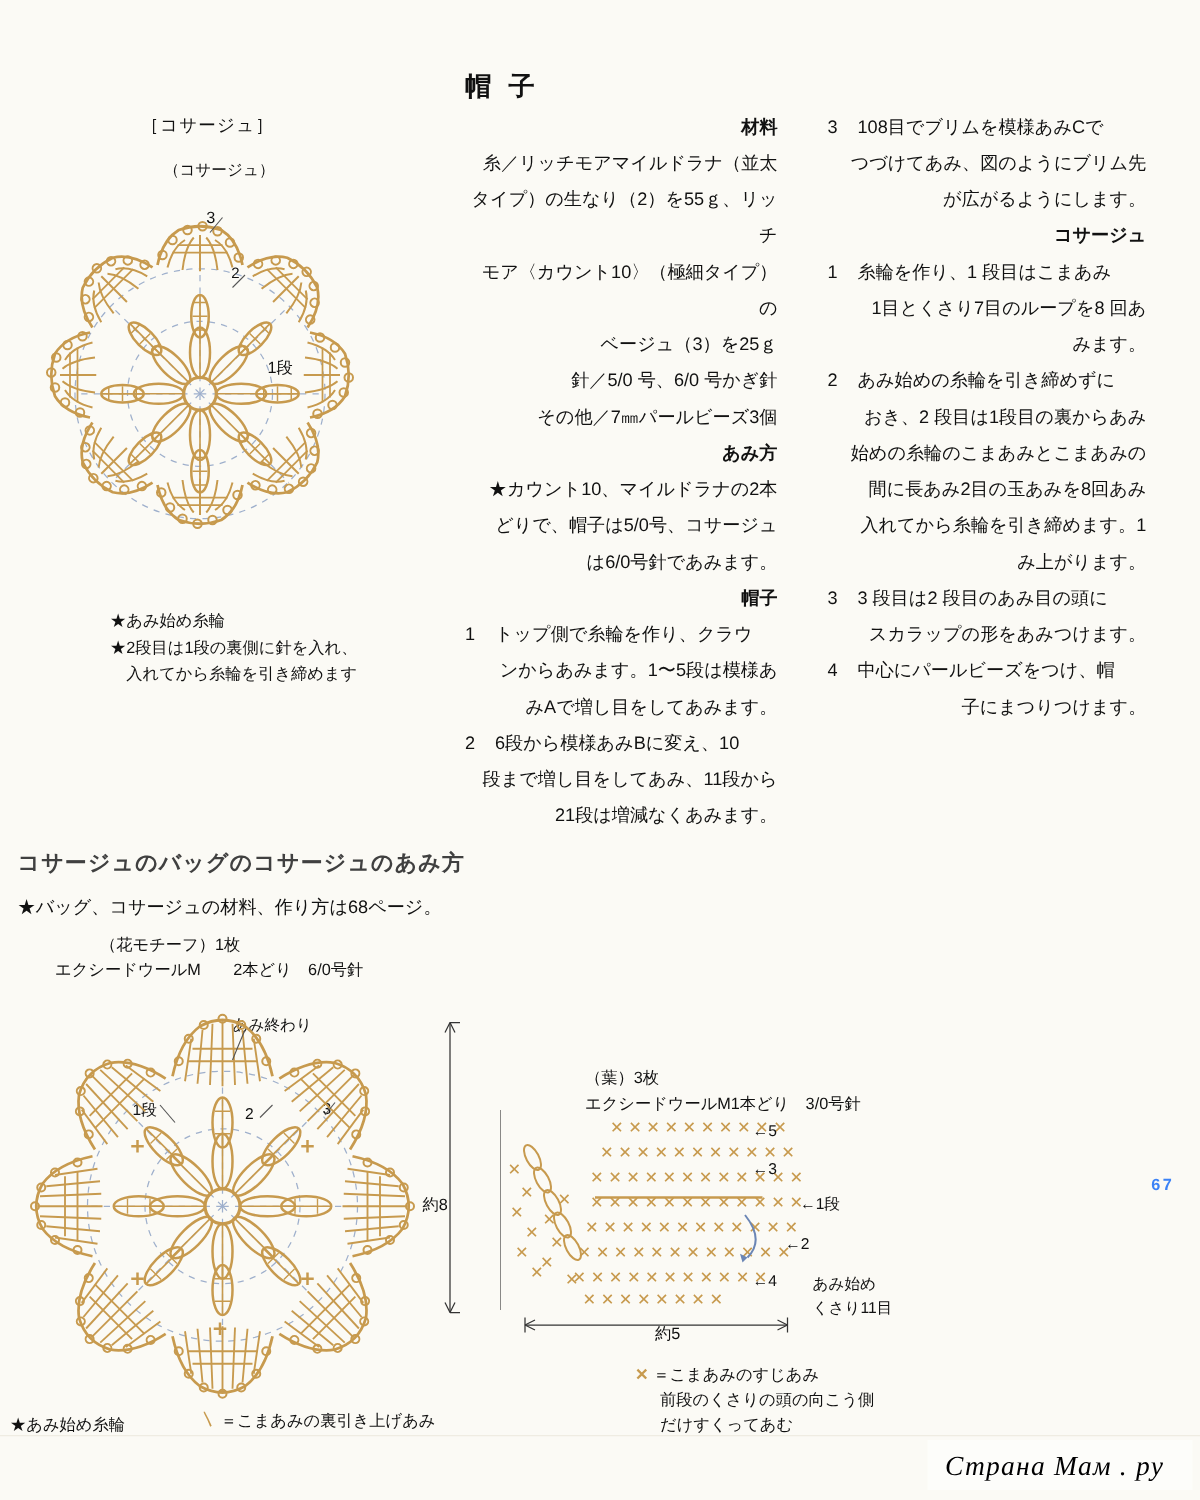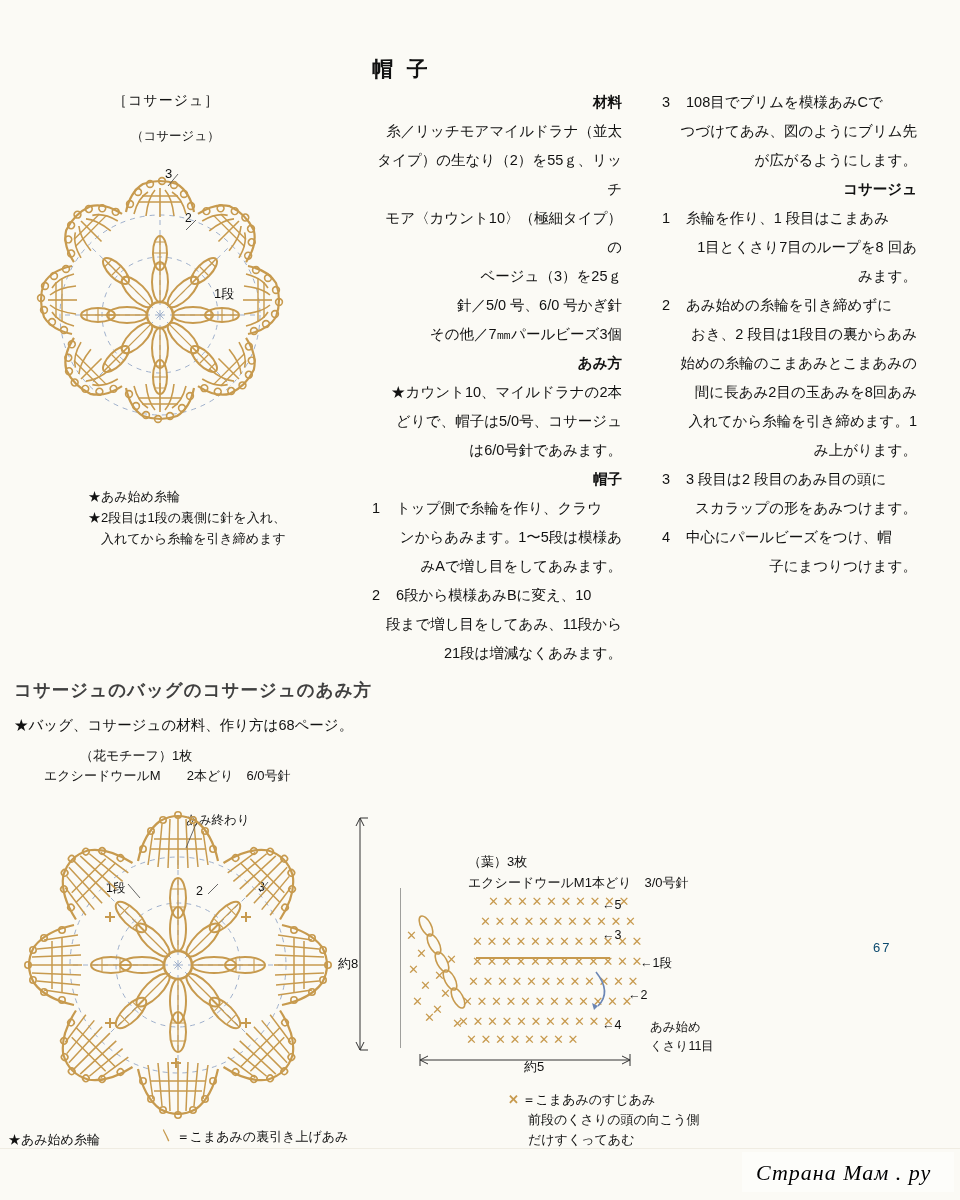--- a/index.html
+++ b/index.html
@@ -67,21 +67,21 @@
   .a2{left:628px;top:988px;}
   .a4{left:602px;top:1018px;}
   .startlbl{position:absolute;left:650px;top:1018px;font-size:12.5px;line-height:1.5;}
 
   .dim-v{position:absolute;left:338px;top:955px;font-size:13px;}
   .dim-h{position:absolute;left:524px;top:1058px;font-size:13px;}
 
   .legend{position:absolute;left:508px;top:1090px;font-size:13px;line-height:1.55;}
   .legend .x{color:#c79a4e;font-weight:bold;}
 
-  .pageno{position:absolute;left:873px;top:940px;font-size:13px;letter-spacing:2px;color:#0c4a6e;}
+  .pageno{position:absolute;left:921px;top:940px;font-size:13px;letter-spacing:2px;color:#3b82f6;font-weight:bold;}
 
   .watermark{
     position:absolute;left:756px;top:1160px;
     font-family:"Liberation Serif", serif;
     font-size:22px;font-style:italic;color:#000000;
     letter-spacing:1px;
     text-shadow:0 1px 0 #fff;
   }
   .wm-box{position:absolute;left:742px;top:1152px;width:212px;height:40px;background:#fdfdfa;}
   .footer-rule{position:absolute;left:0;top:1148px;width:960px;height:1px;background:#efece2;}

